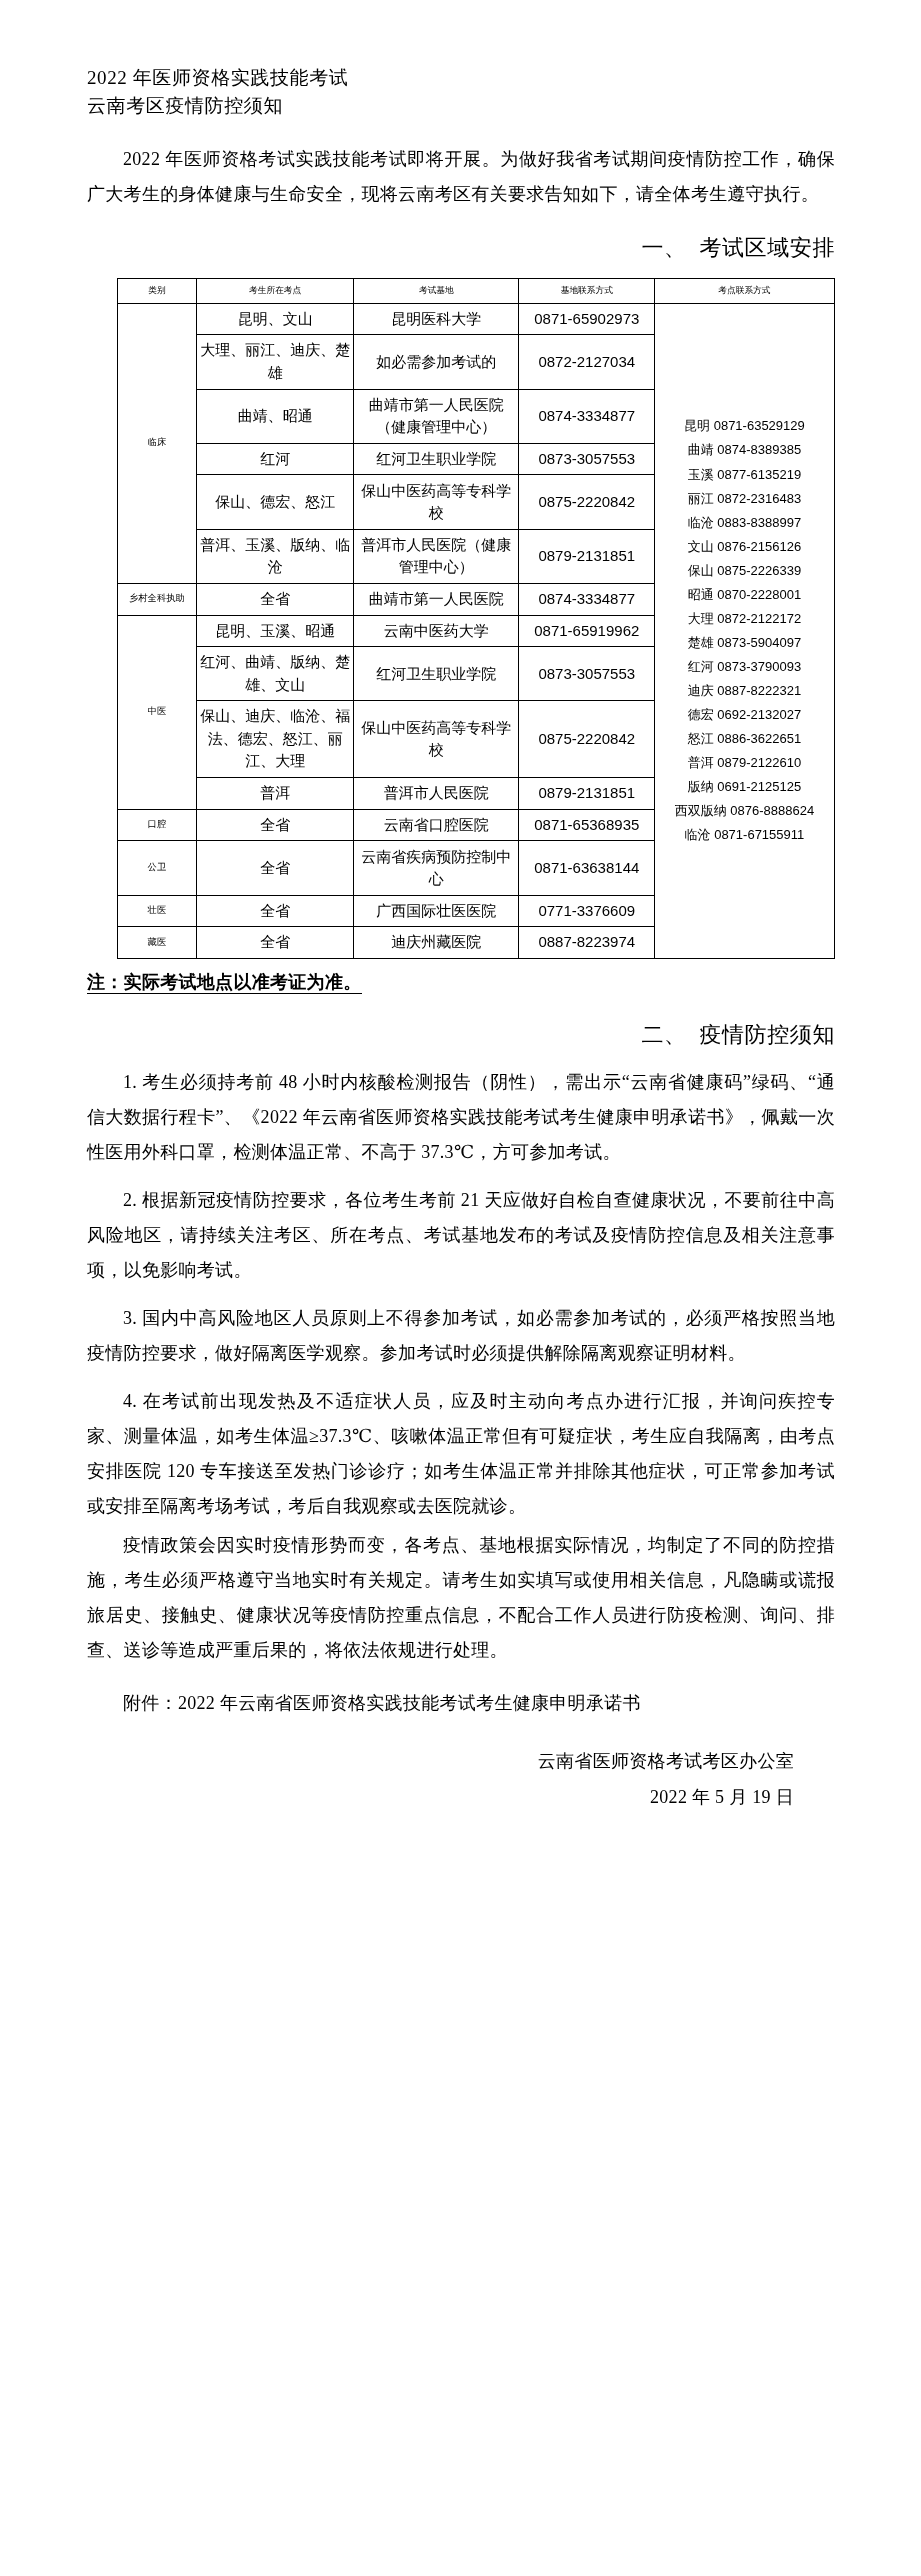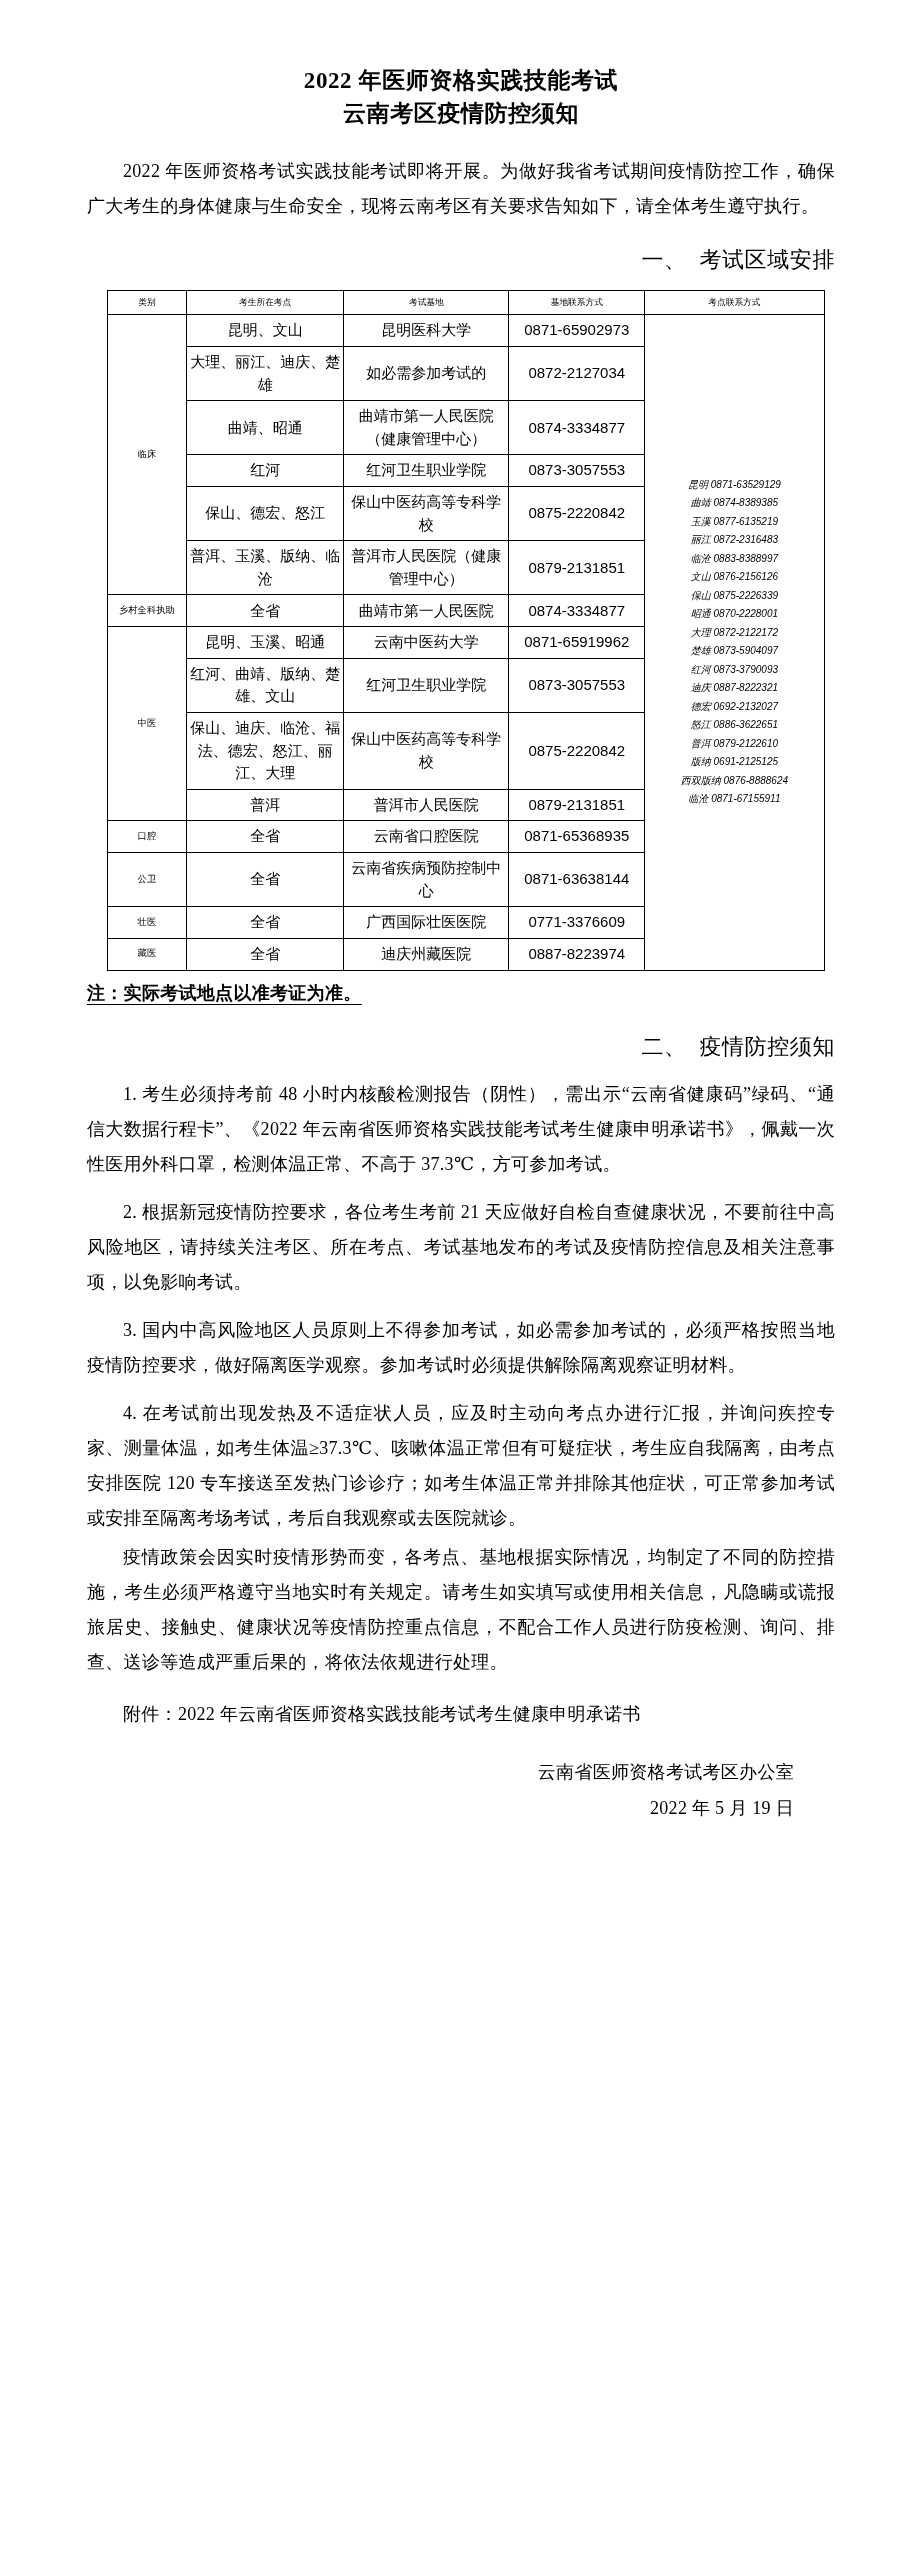--- a/index.html
+++ b/index.html
@@ -14,24 +14,24 @@
     color: #000000;
   }
   .page {
     width: 922px;
     min-height: 2576px;
     box-sizing: border-box;
     padding: 64px 87px 46px 87px;
     position: relative;
   }
   .doc-title {
-    text-align: center;
+    text-align: left;
     font-family: "Liberation Serif", "DejaVu Serif", serif;
-    font-weight: bold;
-    font-size: 23px;
+    font-weight: normal;
+    font-size: 19px;
     line-height: 1.45;
     letter-spacing: 0.6px;
     margin: 0 0 23px 0;
   }
   .doc-title .line {
     display: block;
   }
   p.body-text {
     font-size: 18px;
     line-height: 1.95;
@@ -54,44 +54,44 @@
   }
   .table-wrap {
     padding: 0 10.5px 0 20px;
     margin: 3.5px 0 5.8px 0;
   }
   table.exam-table {
     border-collapse: collapse;
     width: 100%;
     table-layout: fixed;
     font-family: "Liberation Sans", "DejaVu Sans", sans-serif;
+    margin-left: 10px;
   }
   table.exam-table th,
   table.exam-table td {
     border: 0.6px solid #000000;
     text-align: center;
     vertical-align: middle;
     font-size: 15px;
     line-height: 1.5;
     padding: 4.1px 1.7px;
     word-break: break-all;
   }
   table.exam-table th {
     font-weight: normal;
     font-size: 8.7px;
     padding: 5.2px 1.7px;
   }
   table.exam-table td.cat {
     font-size: 9.3px;
   }
   table.exam-table td.contact-big {
-    font-size: 10px;
+    font-size: 13px;
     line-height: 1.85;
     padding: 2.3px 2.3px;
-    font-style: italic;
   }
   .note {
     font-size: 18px;
     font-weight: bold;
     line-height: 1.9;
     margin: 5.8px 0 4.6px 0;
     text-indent: 0;
     letter-spacing: 0.3px;
   }
   .note .underline {

